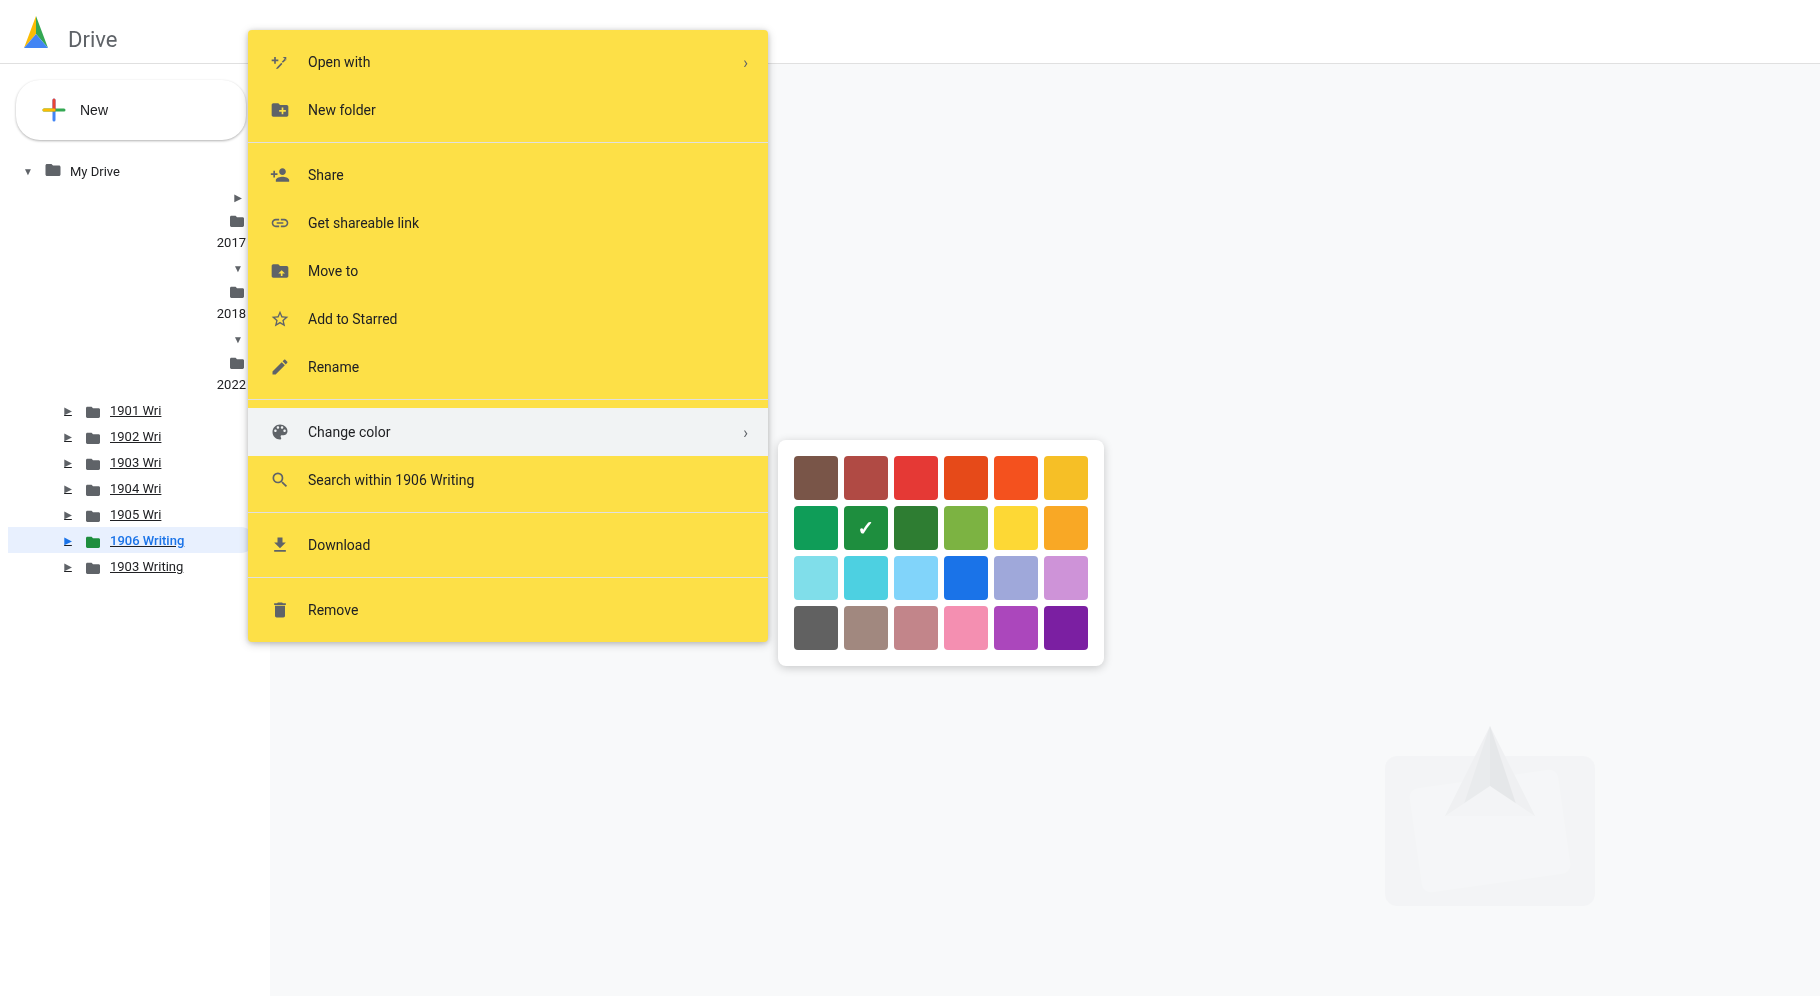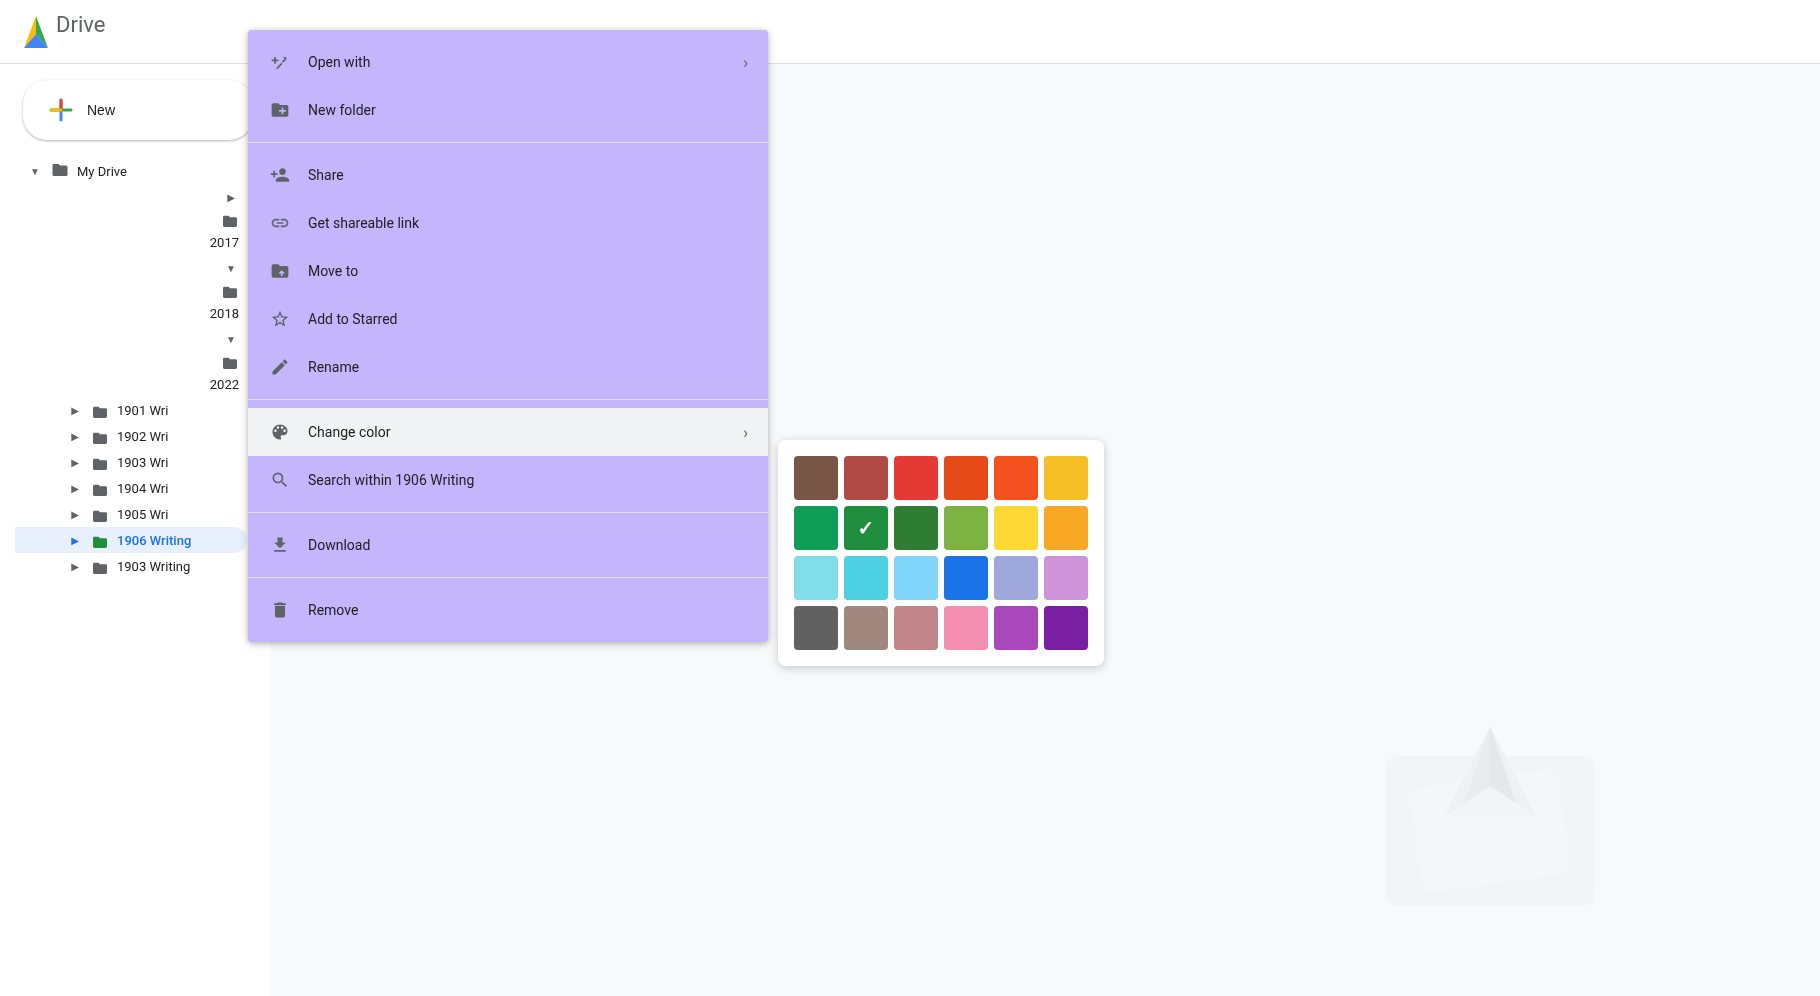--- a/index.html
+++ b/index.html
@@ -21,42 +21,42 @@
       height: 64px;
       background: #fff;
       display: flex;
       align-items: center;
       padding: 0 16px;
       border-bottom: 1px solid #e0e0e0;
       z-index: 10;
     }
     .logo-area {
       display: flex;
-      align-items: flex-start;
-      gap: 0;
+      align-items: flex-end;
+      gap: 12px;
     }
     .logo-triangle {
       width: 40px;
       height: 40px;
     }
     .logo-text {
       font-size: 22px;
       color: #5f6368;
       font-weight: 400;
     }
 
     
     .sidebar {
       position: fixed;
       top: 64px;
       left: 0;
       width: 270px;
       height: calc(100vh - 64px);
       background: #fff;
-      padding: 8px 7px;
+      padding: 8px 0;
       z-index: 5;
     }
     .new-button {
       display: flex;
       align-items: center;
       gap: 12px;
       margin: 8px 16px 16px 16px;
       padding: 16px 24px;
       background: #fff;
       border-radius: 24px;
@@ -94,21 +94,21 @@
       display: flex;
       align-items: center;
       justify-content: center;
       color: #5f6368;
       font-size: 10px;
     }
     .chevron.down::after { content: '▼'; }
     .chevron.right::after { content: '▶'; }
 
     .tree-indent-1 { padding-left: 28px; flex-direction: column; }
-    .tree-indent-2 { padding-left: 52px; }
+    .tree-indent-2 { padding-left: 52px; text-decoration: underline; }
 
     
     .main {
       margin-top: 64px;
       margin-left: 270px;
       padding: 24px;
       height: calc(100vh - 64px);
       position: relative;
     }
 
@@ -129,21 +129,21 @@
       font-size: 20px;
       cursor: pointer;
     }
 
     
     .context-menu {
       position: absolute;
       top: 30px;
       left: 248px;
       width: 520px;
-      background: #c4b5fd;
+      background: #fde047;
       border-radius: 4px;
       box-shadow: 0 2px 10px rgba(0,0,0,0.2), 0 1px 5px rgba(0,0,0,0.15);
       z-index: 100;
       padding: 8px 0;
     }
     .menu-item {
       display: flex;
       align-items: center;
       gap: 16px;
       padding: 12px 20px;

